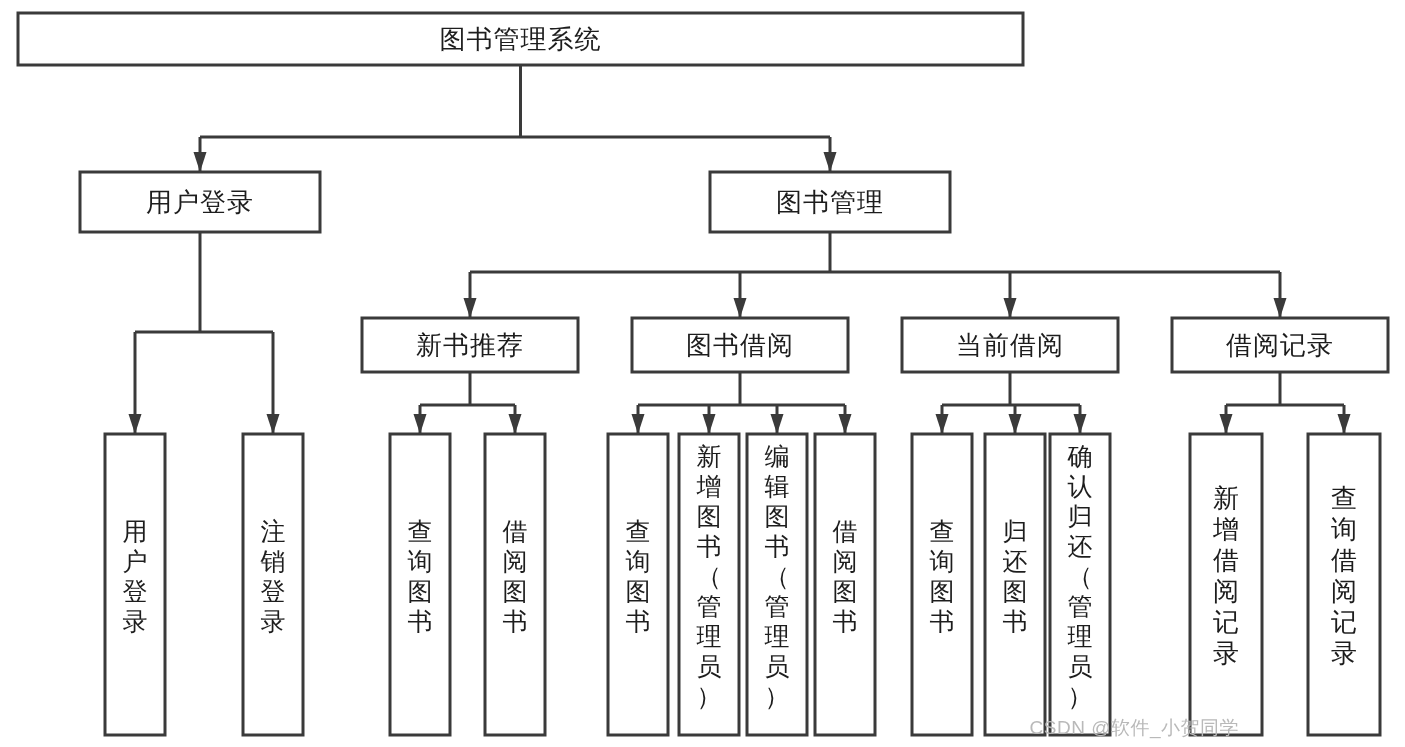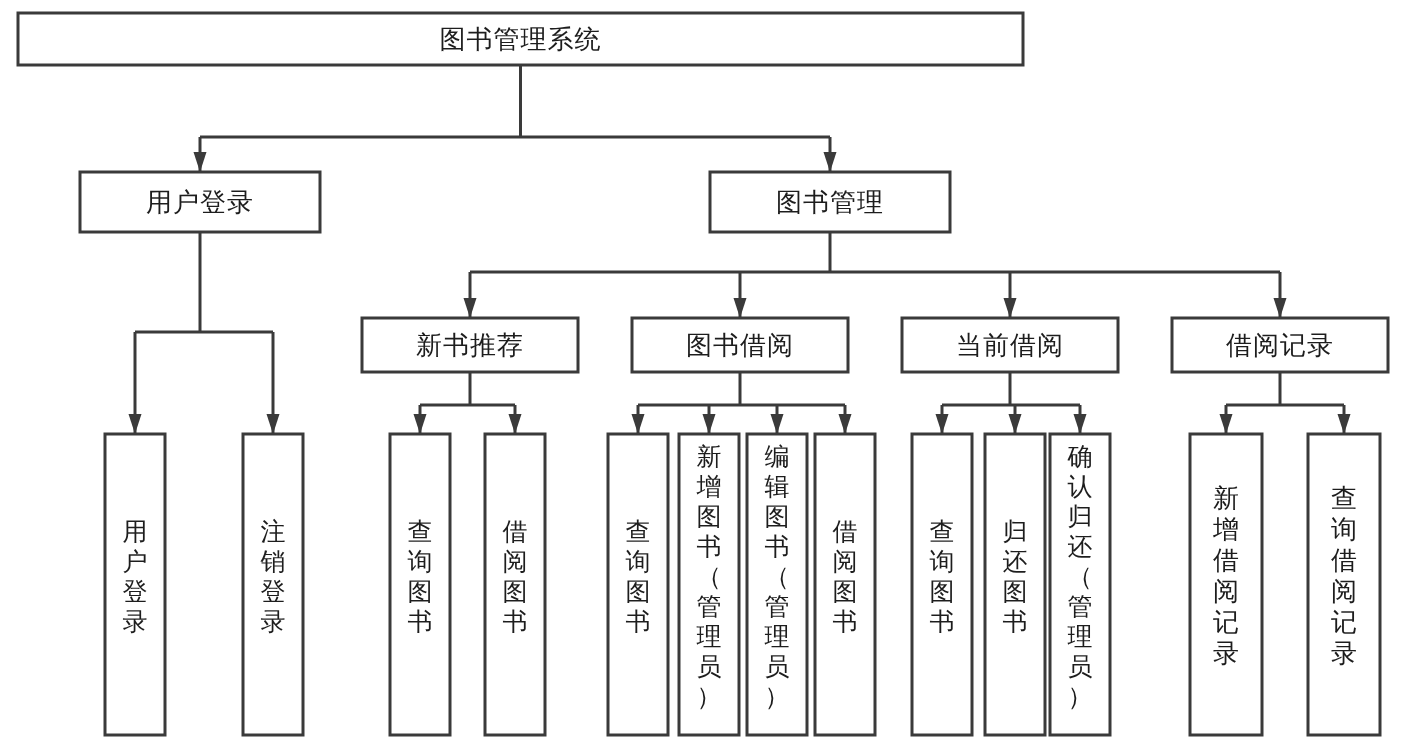--- a/index.html
+++ b/index.html
@@ -191,13 +191,14 @@
           <text x="1226" y="0" font-size="26" text-anchor="middle" fill="#1d1d1d" font-family="&quot;Liberation Sans&quot;,&quot;DejaVu Sans&quot;,sans-serif"><tspan x="1226" y="507">新</tspan><tspan x="1226" y="538">增</tspan><tspan x="1226" y="569">借</tspan><tspan x="1226" y="600">阅</tspan><tspan x="1226" y="631">记</tspan><tspan x="1226" y="662">录</tspan></text>
         </g>
         <g>
           <rect x="1308" y="434" width="72" height="301" class="node-box"></rect>
           <text x="1344" y="0" font-size="26" text-anchor="middle" fill="#1d1d1d" font-family="&quot;Liberation Sans&quot;,&quot;DejaVu Sans&quot;,sans-serif"><tspan x="1344" y="507">查</tspan><tspan x="1344" y="538">询</tspan><tspan x="1344" y="569">借</tspan><tspan x="1344" y="600">阅</tspan><tspan x="1344" y="631">记</tspan><tspan x="1344" y="662">录</tspan></text>
         </g>
       </g>
 
   </svg>
 
+  <div class="watermark">CSDN @软件_小贺同学</div>
 </div>
 
 </body></html>

